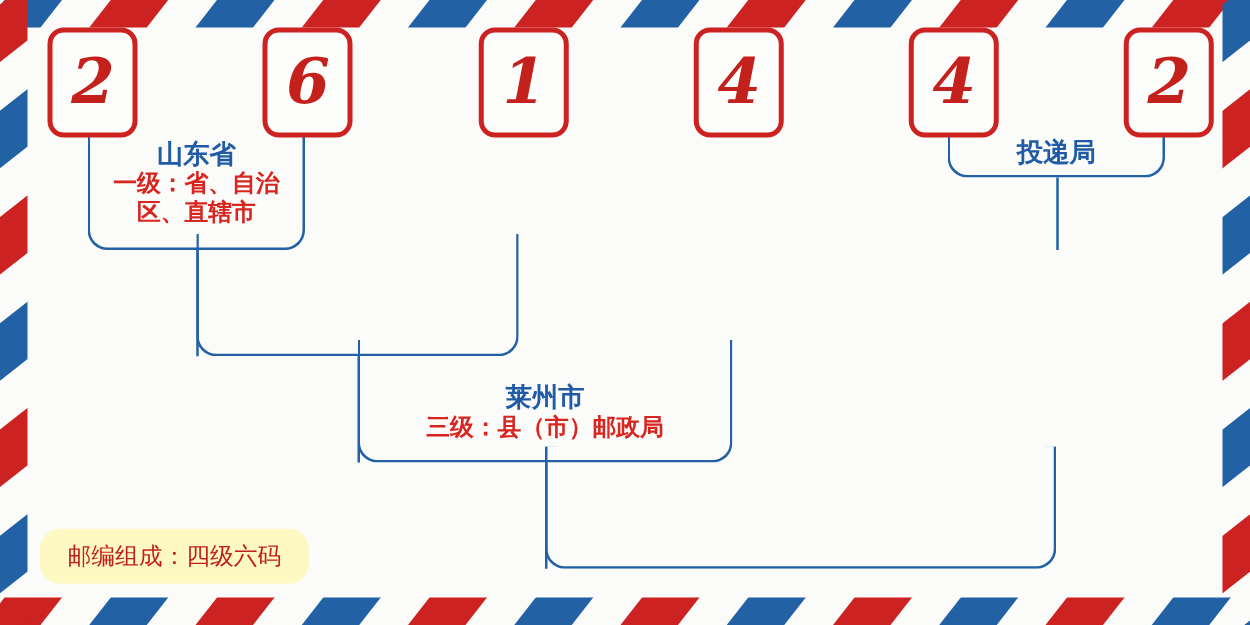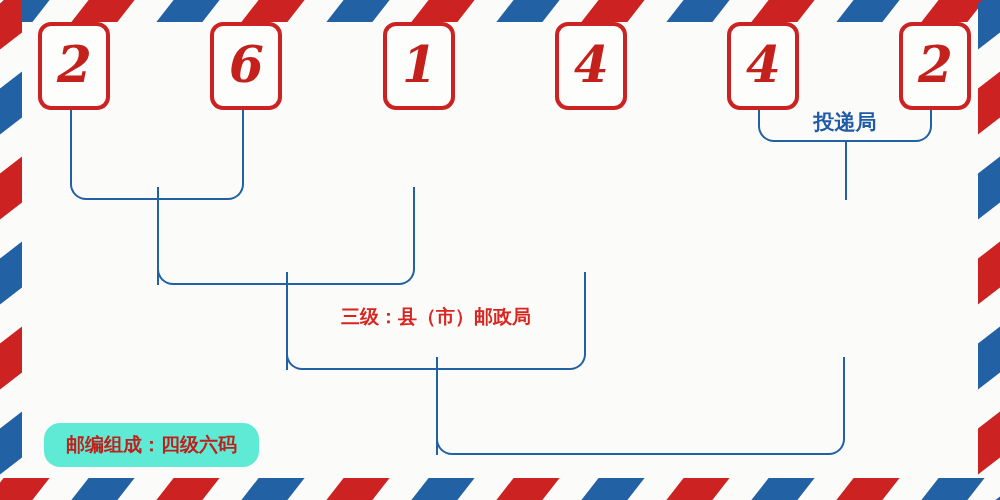--- a/index.html
+++ b/index.html
@@ -86,25 +86,25 @@
 
   .tdj-label{
     position:absolute;z-index:15;
     color:#1f5ba6;font-weight:700;
     font-family:Liberation Serif, serif;
     font-size:21px;white-space:nowrap;text-align:center;
   }
 
   
   .badge{
-    position:absolute;left:44px;top:423px;
+    position:absolute;left:32px;top:423px;
     padding:9px 22px;
-    background:#5eead4;
+    background:#fef9c3;
     border-radius:16px;
-    color:#c0201c;font-weight:700;
+    color:#c0201c;font-weight:400;
     font-family:"DejaVu Serif","Liberation Serif",serif;
     font-size:19px;white-space:nowrap;
     z-index:18;
   }
 </style>
 </head>
 <body>
 
 <div id="envelope">
 
@@ -172,27 +172,32 @@
   </div>
   <div class="digit-box" style="left:899px;top:22px;">
     <div class="digit-glyph">2</div>
   </div>
 
   <div class="bracket" style="left:758px;top:102px;width:174px;height:40px;"></div>
   <div class="tdj-label" style="left:760px;top:108px;width:170px;">投递局</div>
   <div class="stem" style="left:845px;top:142px;height:58px;"></div>
 
   <div class="bracket" style="left:70px;top:102px;width:174px;height:98px;"></div>
+  <div class="lvl-label" style="left:70px;top:110px;width:174px;">
+    <div class="lvl-title">山东省</div>
+    <div class="lvl-sub wrap">一级：省、自治区、直辖市</div>
+  </div>
   <div class="stem" style="left:157px;top:200px;height:85px;"></div>
 
   <div class="bracket" style="left:157px;top:187px;width:258px;height:98px;"></div>
   <div class="stem" style="left:286px;top:285px;height:85px;"></div>
 
   <div class="bracket" style="left:286px;top:272px;width:300px;height:98px;"></div>
   <div class="lvl-label" style="left:288px;top:305px;width:296px;">
+    <div class="lvl-title">莱州市</div>
     <div class="lvl-sub">三级：县（市）邮政局</div>
   </div>
   <div class="stem" style="left:436px;top:370px;height:85px;"></div>
 
   <div class="bracket" style="left:436px;top:357px;width:409px;height:98px;"></div>
 
   <div class="badge">邮编组成：四级六码</div>
 
 </div>
 

